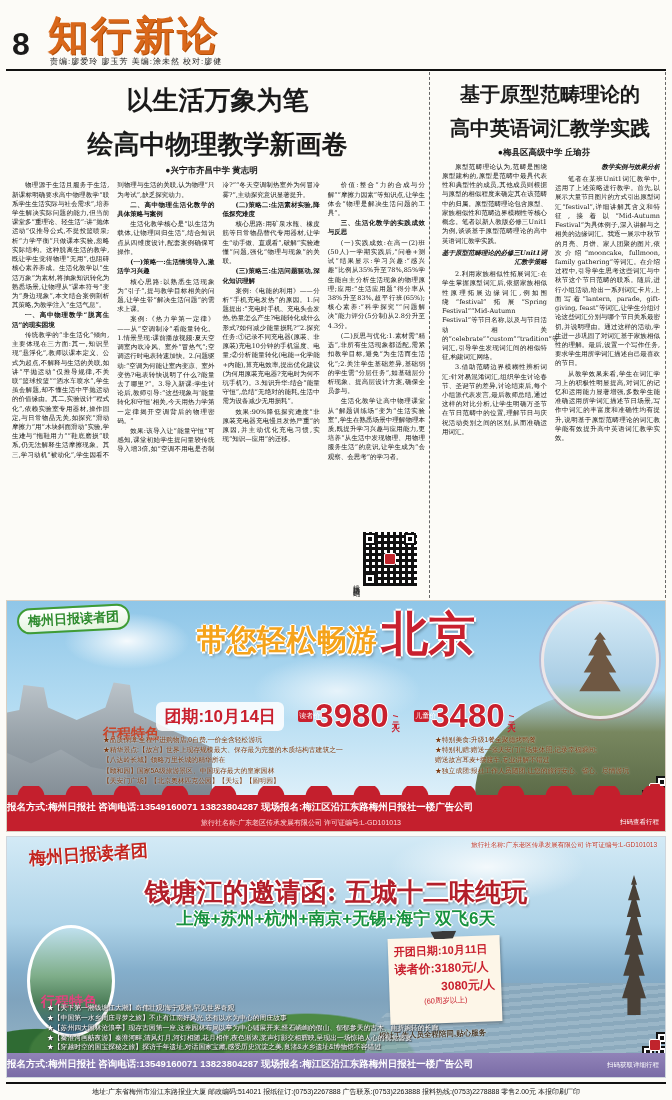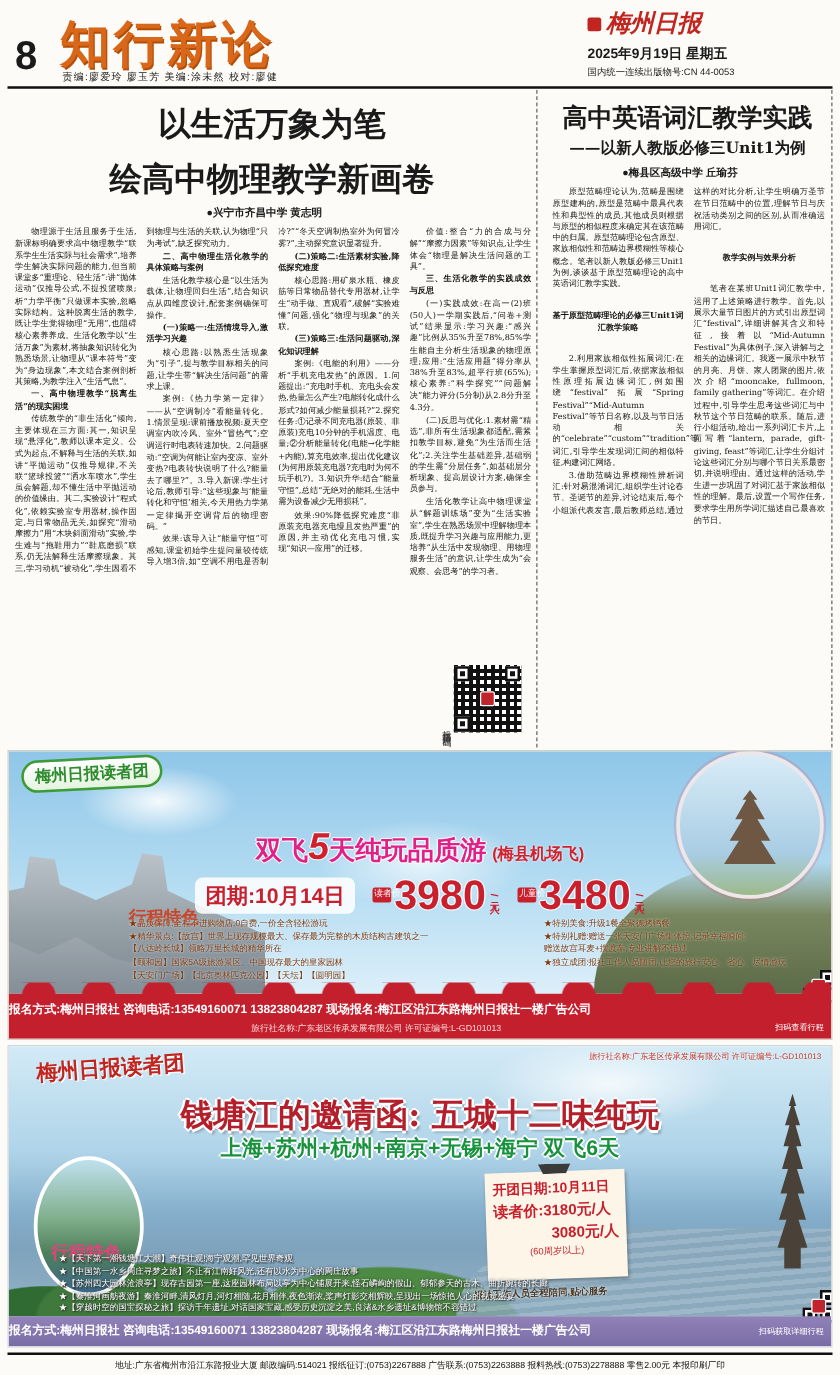--- a/index.html
+++ b/index.html
@@ -33,21 +33,21 @@
   .art-left .subhead{font-size:14px;margin-top:4px;}
   .art-right .subhead{font-size:12.5px;margin-top:4px;}
   .author{font-size:8.5px;text-align:center;margin:6px 12px 4px 0;font-weight:bold;}
   .art-right .author{margin-right:12px;}
   .colbody{font-family:"DejaVu Serif","Liberation Serif",serif;font-size:6.5px;line-height:1.42;
         text-align:justify;overflow:hidden;color:#151515;}
   .art-left .colbody{column-count:4;column-gap:8px;height:388px;margin:0 4px 0 6px;}
   .art-right .colbody{column-count:2;column-gap:8px;height:404px;margin:0 2px 0 4px;}
   .colbody p{margin:0 0 1px;text-indent:2em;}
   .colbody p.hd1{font-weight:bold;}
-  .art-right .colbody p.hd1{text-align:center;text-indent:0;margin:16px 0;}
+  .art-right .colbody p.hd1{text-align:right;text-indent:0;margin:3px 0;font-style:italic;}
   .colbody p.hd2{font-weight:bold;}
   .qrwrap{position:absolute;right:10px;bottom:10px;display:flex;align-items:flex-end;background:#fcfbf7;padding:2px;}
   .vcap{writing-mode:vertical-rl;font-size:7px;letter-spacing:1px;margin-right:2px;color:#333;}
   .qr{position:relative;width:54px;height:54px;background:
       repeating-linear-gradient(0deg,#111 0 3px,transparent 3px 6px),
       repeating-linear-gradient(90deg,#111 0 3px,#fff 3px 6px);}
   .qr .f{position:absolute;width:12px;height:12px;background:#fff;border:2.5px solid #111;}
   .qr .f i{position:absolute;left:2px;top:2px;right:2px;bottom:2px;background:#111;display:block;}
   .qr .f1{left:1px;top:1px;} .qr .f2{right:1px;top:1px;} .qr .f3{left:1px;bottom:1px;}
   .qr .logo{position:absolute;left:50%;top:50%;width:12px;height:12px;margin:-6px 0 0 -6px;background:#c0242c;border:1.5px solid #fff;border-radius:2px;}
@@ -160,25 +160,20 @@
 </style>
 </head>
 <body>
 
 <div class="page" data-name="newspaper-page">
 
   <div class="header" data-name="page-header">
     <div class="pgnum" data-name="page-number">8</div>
     <div class="section-title" data-name="section-title">知行新论</div>
     <div class="staff" data-name="staff-credits">责编:廖爱玲 廖玉芳  美编:涂未然  校对:廖健</div>
-    <div class="mast" data-name="masthead">
-      <div class="mast-logo" data-name="masthead-logo"><span class="mast-seal" data-name="masthead-seal-icon"></span><span data-name="masthead-logo-text">梅州日报</span></div>
-      <div class="mast-date" data-name="masthead-date">2025年9月19日  星期五</div>
-      <div class="mast-issn" data-name="masthead-issn">国内统一连续出版物号:CN 44-0053</div>
-    </div>
     <div class="header-rule" data-name="header-rule"></div>
   </div>
 
   <div class="articles" data-name="articles-area">
 
     <div class="art-left" data-name="article-physics">
       <div class="headline" data-name="article-physics-title-line1">以生活万象为笔</div>
       <div class="headline" data-name="article-physics-title-line2">绘高中物理教学新画卷</div>
       <div class="author" data-name="article-physics-author">●兴宁市齐昌中学  黄志明</div>
       <div class="colbody" data-name="article-physics-body">
@@ -213,48 +208,49 @@
             </span>
           <span class="f f3" data-name="qr-finder-icon">
               <i></i>
             </span>
           <span class="logo" data-name="qr-center-logo-icon"></span>
         </span>
       </div>
     </div>
 
     <div class="art-right" data-name="article-english">
+      <div class="headline" data-name="article-english-title-line1">基于原型范畴理论的</div>
       <div class="headline" data-name="article-english-title-line2">高中英语词汇教学实践</div>
-      <div class="subhead" data-name="article-english-subtitle">——以新人教版必修三Unit1为例</div>
       <div class="author" data-name="article-english-author">●梅县区高级中学  丘瑜芬</div>
       <div class="colbody" data-name="article-english-body">
           <p data-name="article-paragraph">原型范畴理论认为,范畴是围绕原型建构的,原型是范畴中最具代表性和典型性的成员,其他成员则根据与原型的相似程度来确定其在该范畴中的归属。原型范畴理论包含原型、家族相似性和范畴边界模糊性等核心概念。笔者以新人教版必修三Unit1为例,谈谈基于原型范畴理论的高中英语词汇教学实践。</p>
           <p class="hd1" data-name="article-paragraph">基于原型范畴理论的必修三Unit1词汇教学策略</p>
           <p data-name="article-paragraph">2.利用家族相似性拓展词汇:在学生掌握原型词汇后,依据家族相似性原理拓展边缘词汇,例如围绕“festival”拓展“Spring Festival”“Mid-Autumn Festival”等节日名称,以及与节日活动相关的“celebrate”“custom”“tradition”等词汇,引导学生发现词汇间的相似特征,构建词汇网络。</p>
           <p data-name="article-paragraph">3.借助范畴边界模糊性辨析词汇:针对易混淆词汇,组织学生讨论春节、圣诞节的差异,讨论结束后,每个小组派代表发言,最后教师总结,通过这样的对比分析,让学生明确万圣节在节日范畴中的位置,理解节日与庆祝活动类别之间的区别,从而准确运用词汇。</p>
           <p class="hd1" data-name="article-paragraph">教学实例与效果分析</p>
           <p data-name="article-paragraph">笔者在某班Unit1词汇教学中,运用了上述策略进行教学。首先,以展示大量节日图片的方式引出原型词汇“festival”,详细讲解其含义和特征,接着以“Mid-Autumn Festival”为具体例子,深入讲解与之相关的边缘词汇。我逐一展示中秋节的月亮、月饼、家人团聚的图片,依次介绍“mooncake, fullmoon, family gathering”等词汇。在介绍过程中,引导学生思考这些词汇与中秋节这个节日范畴的联系。随后,进行小组活动,给出一系列词汇卡片,上面写着“lantern, parade, gift-giving, feast”等词汇,让学生分组讨论这些词汇分别与哪个节日关系最密切,并说明理由。通过这样的活动,学生进一步巩固了对词汇基于家族相似性的理解。最后,设置一个写作任务,要求学生用所学词汇描述自己最喜欢的节日。</p>
+          <p data-name="article-paragraph">从教学效果来看,学生在词汇学习上的积极性明显提高,对词汇的记忆和运用能力显著增强,多数学生能准确运用所学词汇描述节日场景,写作中词汇的丰富度和准确性均有提升,说明基于原型范畴理论的词汇教学能有效提升高中英语词汇教学实效。</p>
         </div>
     </div>
   </div>
 
   <div class="ad1" data-name="ad-beijing-tour">
     <div class="ad1-sky" data-name="ad1-sky-background"></div>
     <div class="gw" data-name="great-wall-photo"></div>
     <div class="gw2" data-name="great-wall-photo-front"></div>
     <div class="sp" data-name="summer-palace-photo">
         <span class="tower" data-name="pagoda-tower-icon"></span>
       </div>
     <div class="tiantan" data-name="temple-of-heaven-photo">
         <i data-name="temple-silhouette-icon"></i>
       </div>
     <div class="ad1-badge" data-name="ad1-reader-club-badge">梅州日报读者团</div>
-    <div class="ad1-sub" data-name="ad1-subheadline">
-      <span class="s1" data-name="ad1-sub-a">双飞</span><span class="s5" data-name="ad1-sub-days">5</span><span class="s1" data-name="ad1-sub-b">天纯玩品质游</span>
-      <span class="s2" data-name="ad1-sub-airport">(梅县机场飞)</span>
+    <div class="ad1-h" data-name="ad1-headline">
+      <span class="t1" data-name="ad1-headline-lead">带您轻松畅游</span>
+      <span class="t2" data-name="ad1-headline-destination">北京</span>
     </div>
     <div class="ad1-price" data-name="ad1-price-row">
       <span class="tq" data-name="ad1-departure-date">团期:10月14日</span>
       <span class="ptag" data-name="ad1-price1-tag">读者价</span><span class="pnum" data-name="ad1-price1-value">3980</span><span class="punit" data-name="ad1-price1-unit">元/人</span>
       <span class="ptag" data-name="ad1-price2-tag">儿童价</span><span class="pnum" data-name="ad1-price2-value">3480</span><span class="punit" data-name="ad1-price2-unit">元/人</span>
     </div>
     <div class="featlabel" data-name="ad1-features-label">行程特色</div>
     <div class="feat fl" data-name="ad1-features-left">
         <p data-name="ad1-feature-line">★品质保障:全程不进购物店,0自费,一价全含轻松游玩</p>
         <p data-name="ad1-feature-line">★精华景点:【故宫】世界上现存规模最大、保存最为完整的木质结构古建筑之一</p>

